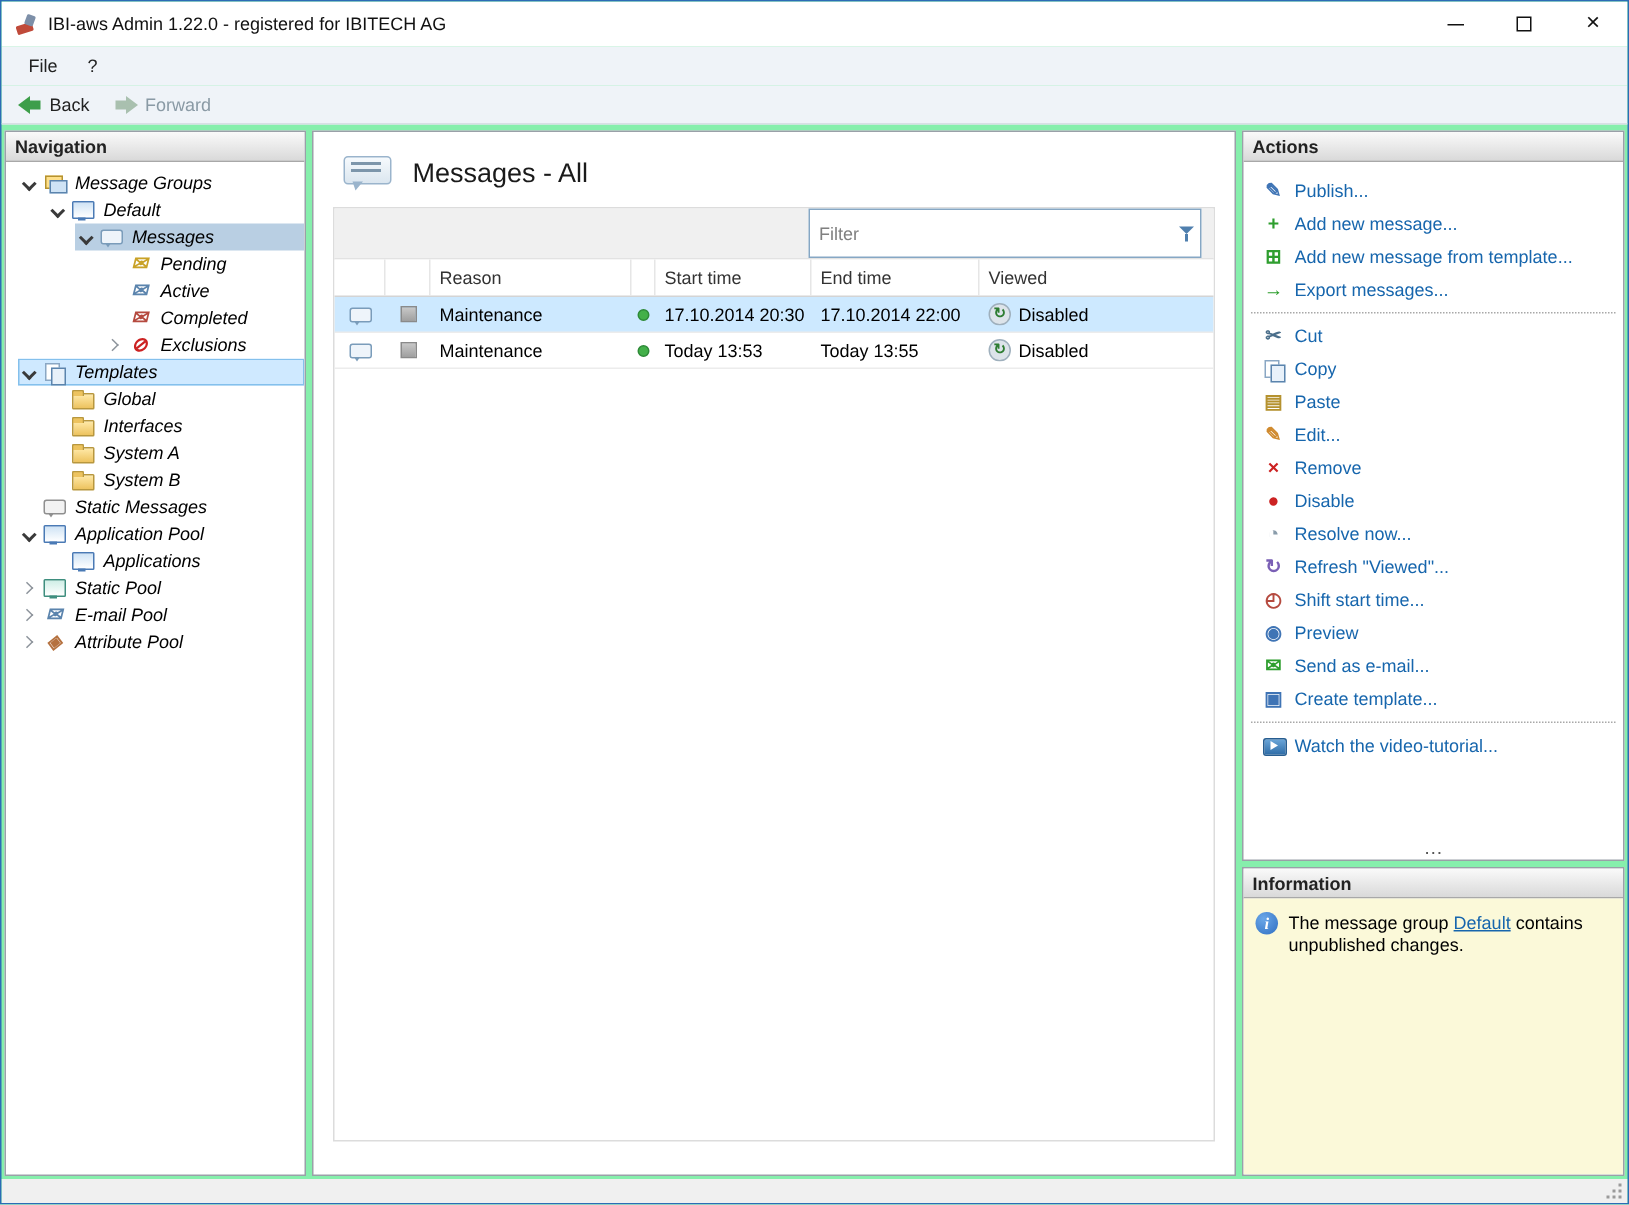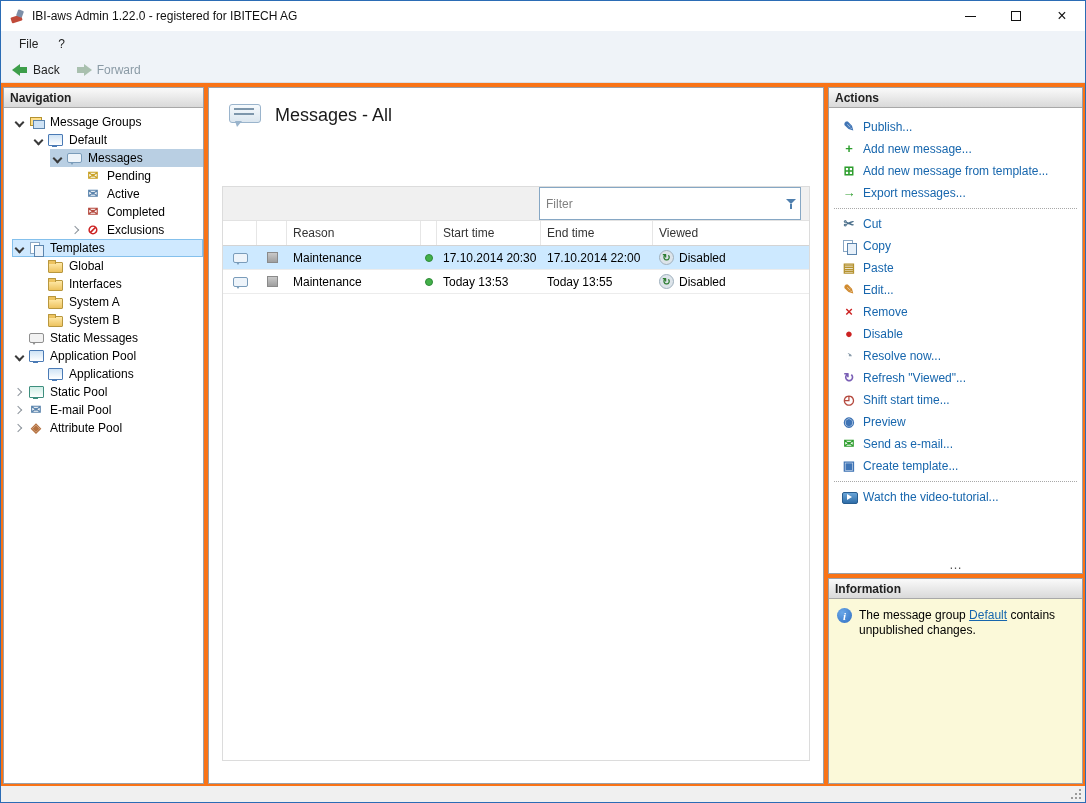--- a/index.html
+++ b/index.html
@@ -1,19 +1,19 @@
 <!DOCTYPE html>
 <html><head>
 <meta charset="utf-8">
 <style>
   *{margin:0;padding:0;box-sizing:border-box;}
   html,body{width:1086px;height:803px;}
   body{font-family:"Liberation Sans",sans-serif;font-size:12px;color:#000;background:#fff;}
 
-  .window{width:1086px;height:803px;border:1px solid #2b6cb5;display:flex;flex-direction:column;background:#f97316;overflow:hidden;}
+  .window{width:1086px;height:803px;border:1px solid #2b6cb5;display:flex;flex-direction:column;background:#86efac;overflow:hidden;}
 
   
   .titlebar{flex:0 0 30px;background:#fff;display:flex;align-items:center;padding-left:8px;}
   .app-icon{position:relative;width:16px;height:16px;margin-right:7px;flex:0 0 16px;}
   .app-icon::before{content:"";position:absolute;left:2px;top:8px;width:11px;height:6px;background:#c04a3a;border-radius:1px;transform:rotate(-18deg);}
   .app-icon::after{content:"";position:absolute;left:8px;top:2px;width:6px;height:7px;background:#7d8fa8;border-radius:1px;transform:rotate(20deg);}
   .title{font-size:12px;color:#111;}
   .win-controls{margin-left:auto;display:flex;height:100%;}
   .win-btn{width:46px;height:100%;display:flex;align-items:center;justify-content:center;color:#111;}
   .min-glyph{width:11px;height:1px;background:#111;display:inline-block;}
@@ -30,21 +30,21 @@
   .arrow-left::before{content:"";position:absolute;left:0;top:0;border-top:6px solid transparent;border-bottom:6px solid transparent;border-right:8px solid #3d9e4a;}
   .arrow-left::after{content:"";position:absolute;left:8px;top:3px;width:7px;height:6px;background:#3d9e4a;}
   .arrow-right::before{content:"";position:absolute;right:0;top:0;border-top:6px solid transparent;border-bottom:6px solid transparent;border-left:8px solid #a9c0af;}
   .arrow-right::after{content:"";position:absolute;right:8px;top:3px;width:7px;height:6px;background:#a9c0af;}
 
   
   .content{flex:1;display:flex;gap:4px;padding:4px 2px 2px;min-height:0;}
   .panel{background:#fff;border:1px solid #9aa0a8;display:flex;flex-direction:column;min-height:0;overflow:hidden;}
   .panel-header{flex:0 0 20px;background:linear-gradient(#fafafa,#d9d9d9);border-bottom:1px solid #a8a8a8;font-weight:bold;font-size:12px;display:flex;align-items:center;padding:0 6px;color:#222;}
   .nav-panel{width:201px;flex:0 0 201px;}
-  .main-panel{flex:1;min-width:0;gap:48px;}
+  .main-panel{flex:1;min-width:0;}
   .right-col{width:255px;flex:0 0 255px;display:flex;flex-direction:column;gap:4px;min-height:0;}
   .actions-panel{flex:0 0 487px;}
   .info-panel{flex:1;}
 
   
   .ticon{position:relative;width:16px;height:16px;flex:0 0 16px;display:inline-flex;align-items:center;justify-content:center;font-size:13px;line-height:16px;font-weight:bold;}
   .i-folder-icon::before{content:"";position:absolute;left:1px;top:4px;width:13px;height:9px;background:linear-gradient(#ffe9a8,#edc35f);border:1px solid #b8973e;border-radius:1px;}
   .i-folder-icon::after{content:"";position:absolute;left:1px;top:2px;width:6px;height:3px;background:#edc35f;border:1px solid #b8973e;border-bottom:none;border-radius:1px 1px 0 0;}
   .i-default-group-icon::before,.i-application-pool-icon::before,.i-applications-icon::before,.i-network-pool-icon::before{content:"";position:absolute;left:1px;top:2px;width:13px;height:10px;border:1px solid #4a7ab5;background:linear-gradient(#cfe3f5,#fff);border-radius:1px;}
   .i-default-group-icon::after,.i-application-pool-icon::after,.i-applications-icon::after,.i-network-pool-icon::after{content:"";position:absolute;left:5px;bottom:1px;width:5px;height:2px;background:#4a7ab5;}
@@ -56,21 +56,21 @@
   .i-messages-icon::after,.i-static-messages-icon::after{content:"";position:absolute;left:4px;top:12px;border:3px solid transparent;border-top:3px solid #7a9cba;border-left-width:2px;border-right-width:2px;}
   .i-static-messages-icon::before{border-color:#8f8f8f;background:#f2f2f2;}
   .i-static-messages-icon::after{border-top-color:#8f8f8f;}
   .i-templates-icon::before,.i-copy-icon::before{content:"";position:absolute;left:2px;top:2px;width:8px;height:10px;background:#fff;border:1px solid #8aa7c4;}
   .i-templates-icon::after,.i-copy-icon::after{content:"";position:absolute;left:6px;top:5px;width:8px;height:10px;background:#e8f1fa;border:1px solid #5b84ad;}
   .i-video-tutorial-icon::before{content:"";position:absolute;left:1px;top:3px;width:14px;height:10px;background:linear-gradient(#6aa5d8,#2f6da8);border:1px solid #275d90;border-radius:2px;}
   .i-video-tutorial-icon::after{content:"";position:absolute;left:6px;top:5px;border-left:5px solid #fff;border-top:3px solid transparent;border-bottom:3px solid transparent;}
 
   
   .tree{flex:1;padding-top:5px;overflow:hidden;}
-  .tree-item{height:18px;display:flex;align-items:flex-start;white-space:nowrap;}
+  .tree-item{height:18px;display:flex;align-items:flex-start;white-space:nowrap;font-style:italic;}
   .indent{flex:0 0 auto;height:1px;}
   .row-rest{flex:1;display:flex;align-items:center;gap:2px;height:100%;min-width:0;}
   .chev{position:relative;width:14px;height:16px;flex:0 0 14px;}
   .chev-expanded::before{content:"";position:absolute;left:4px;top:5px;width:5px;height:5px;border-right:2px solid #3a3a3a;border-bottom:2px solid #3a3a3a;transform:rotate(45deg);}
   .chev-collapsed::before{content:"";position:absolute;left:3px;top:5px;width:5px;height:5px;border-right:1px solid #8d949c;border-top:1px solid #8d949c;transform:rotate(45deg);}
   .tree-label{padding:1px 4px;font-size:12px;}
   .state-selected{background:#b9cfe3;}
   .state-highlighted{background:#cfe9ff;box-shadow:inset 0 0 0 1px #84c0ec;}
 
   

